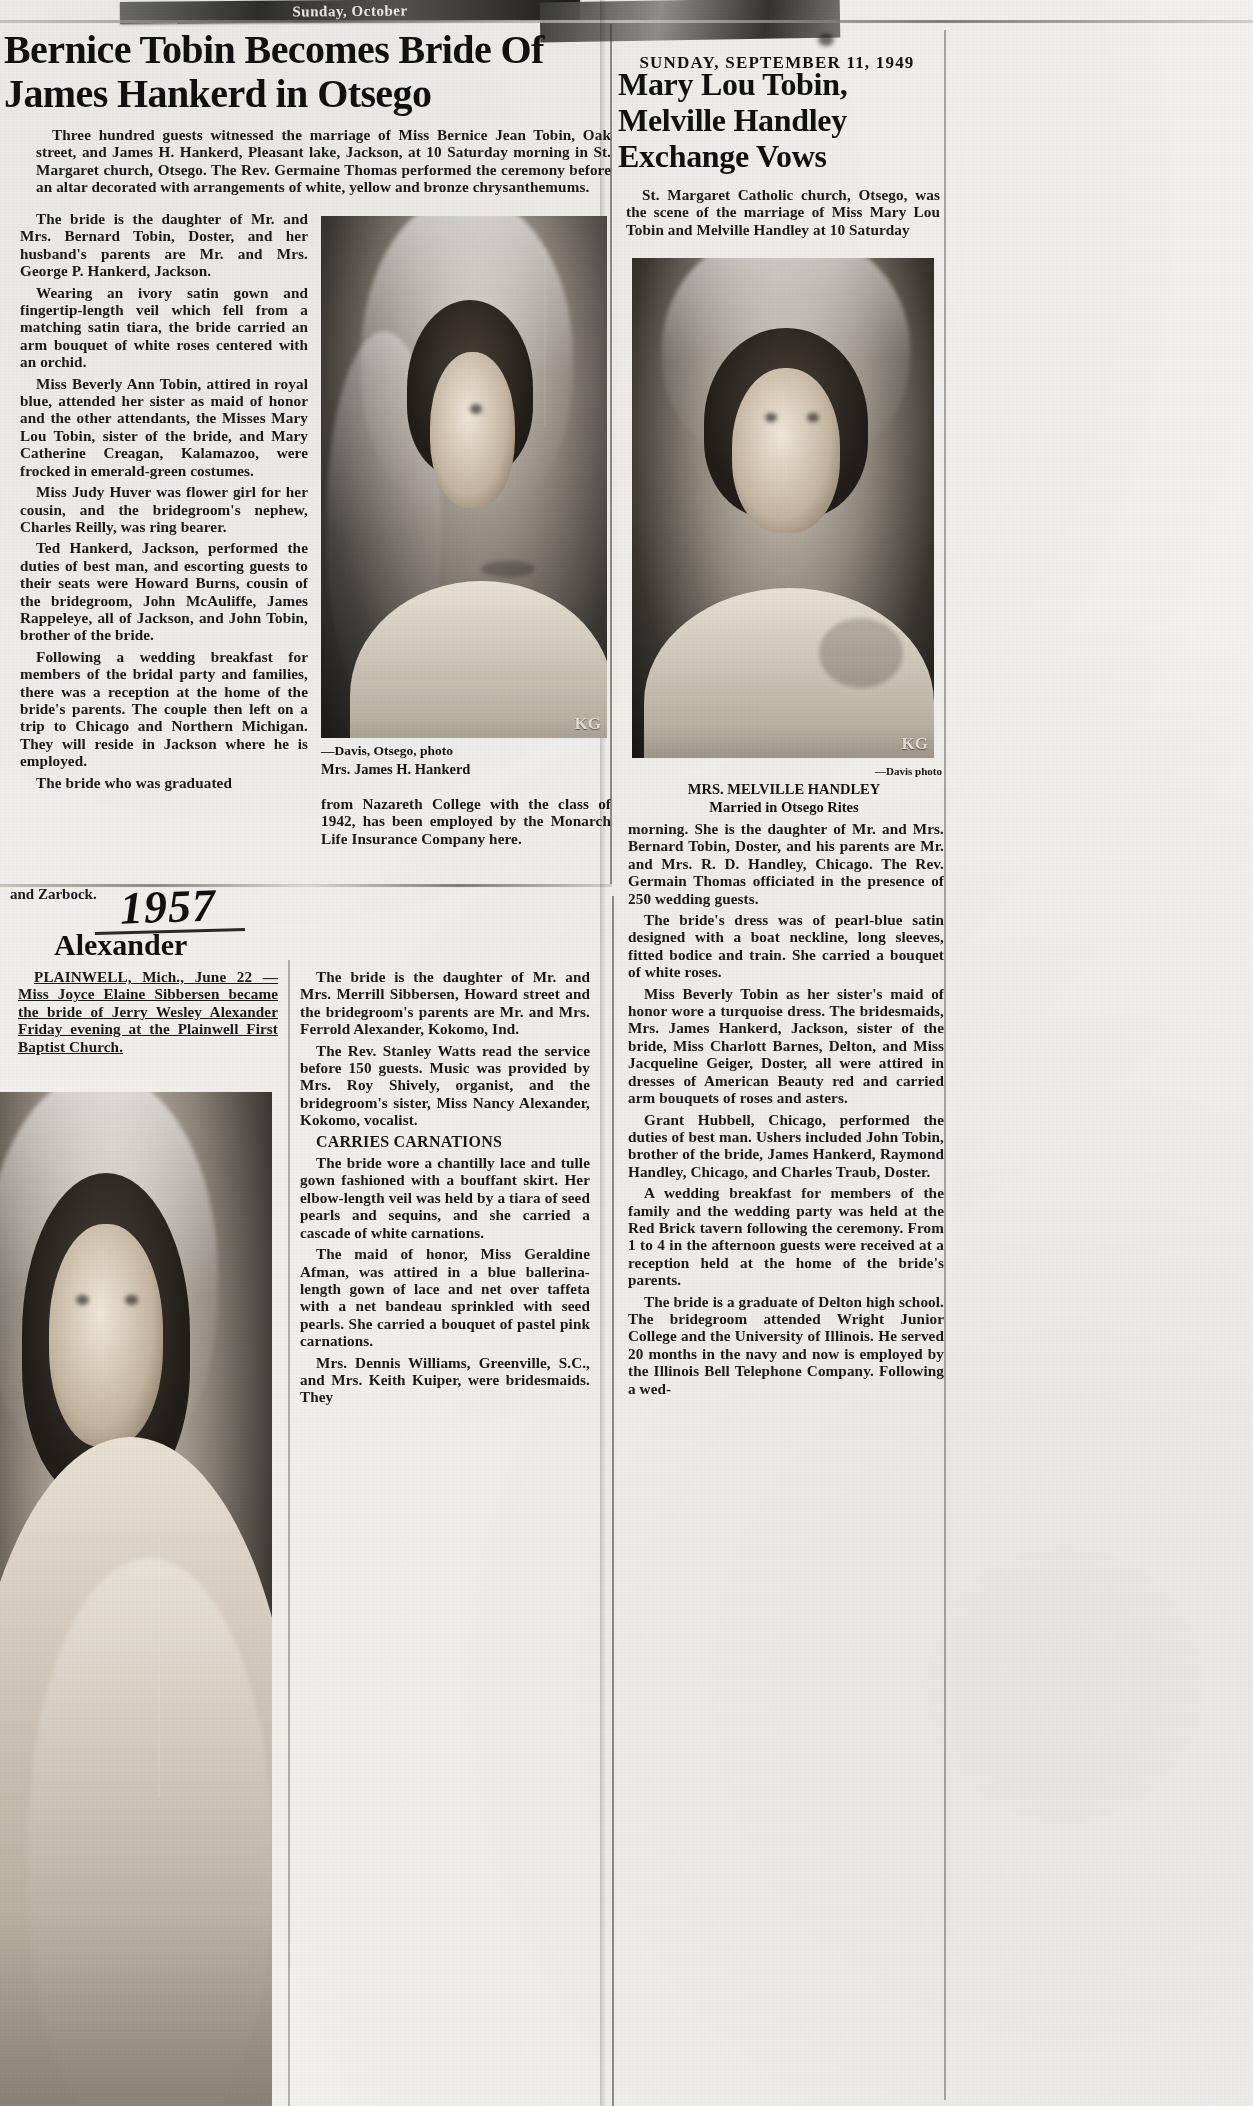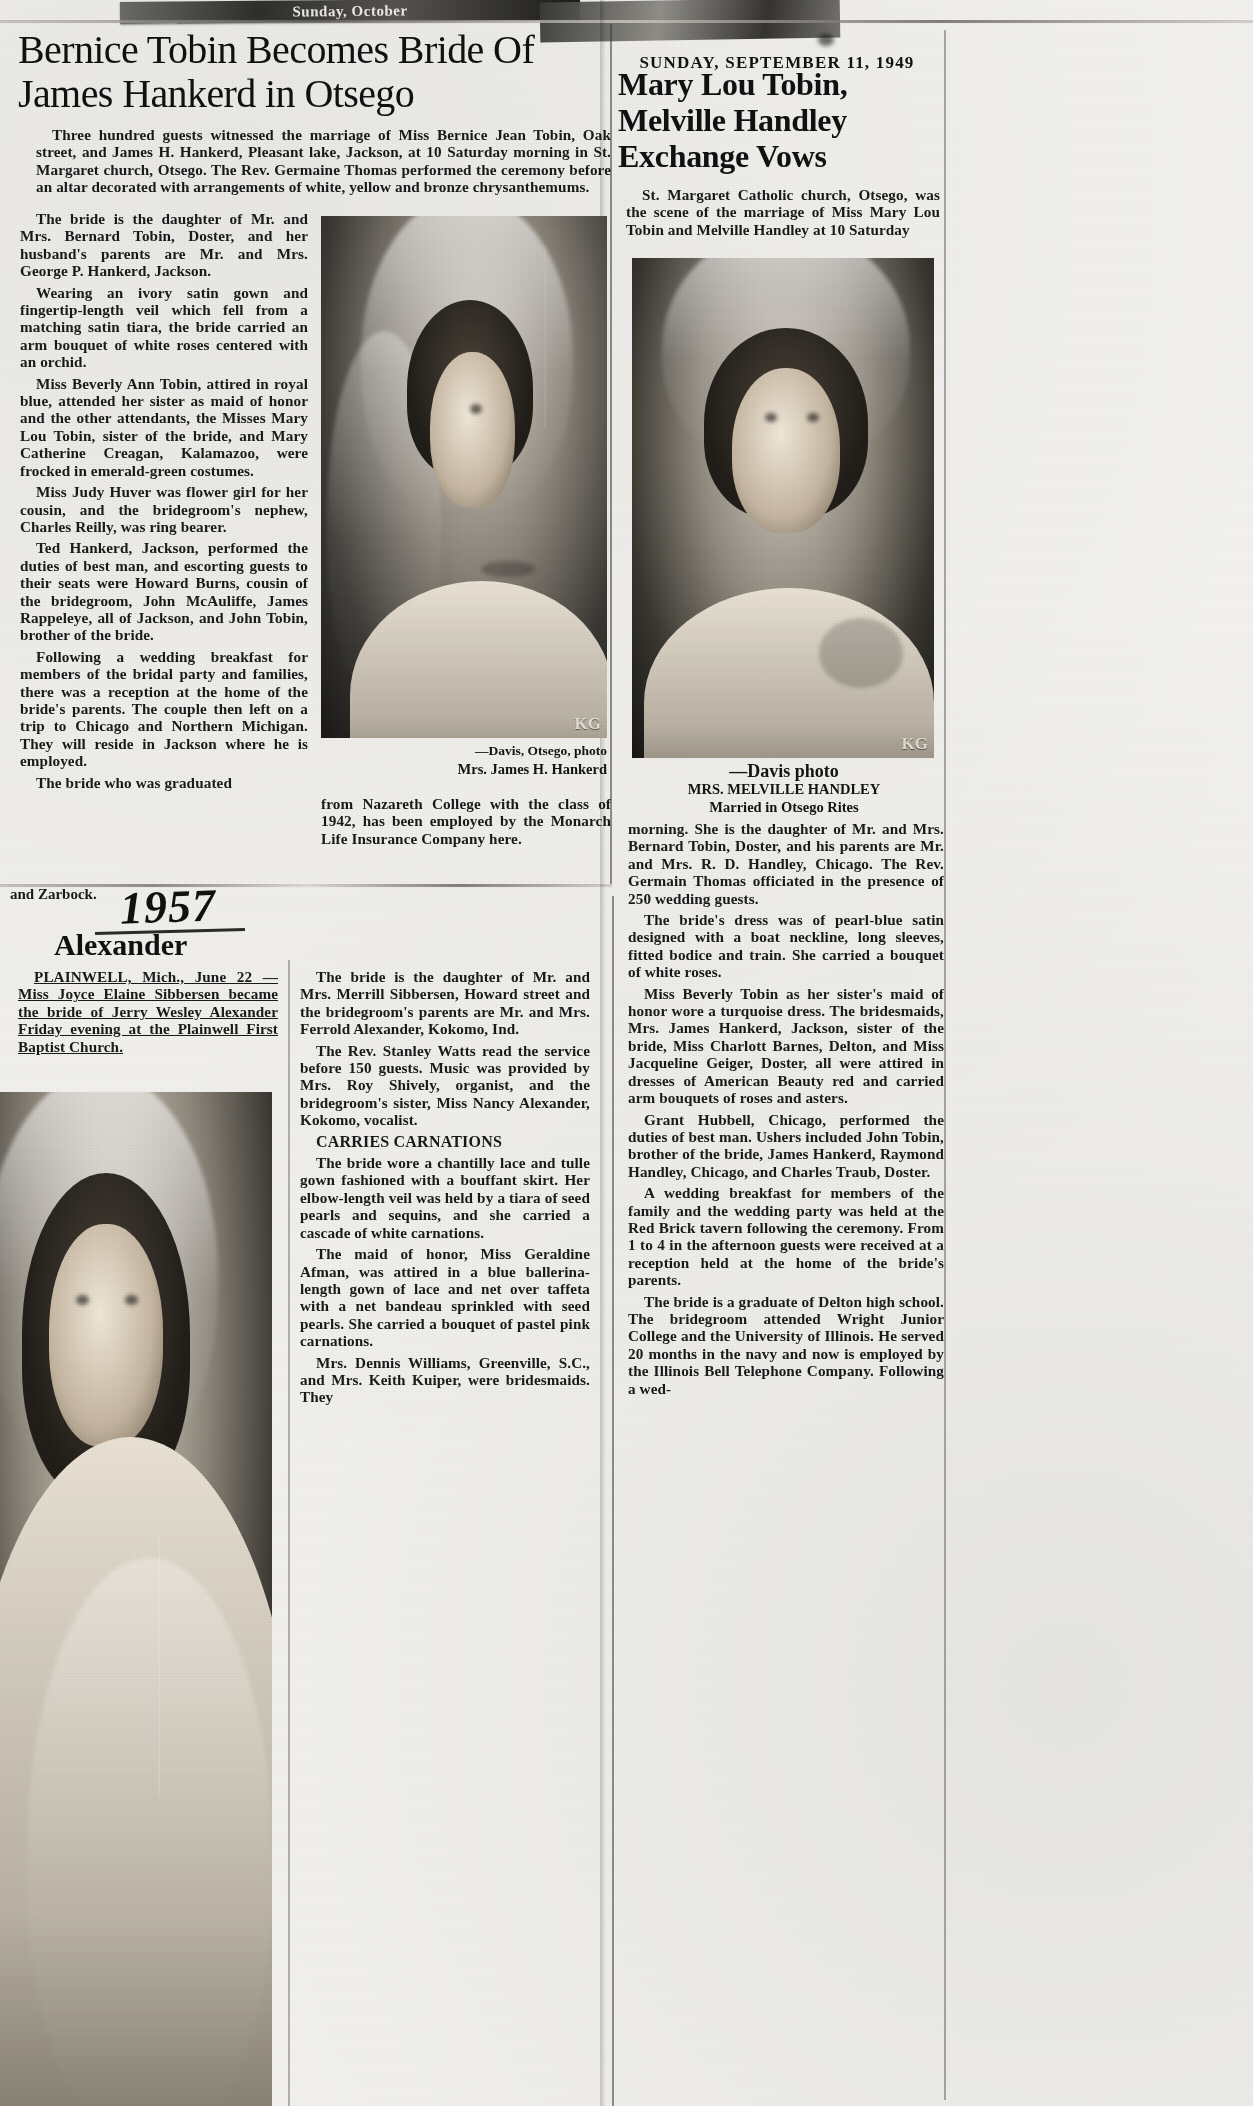--- a/index.html
+++ b/index.html
@@ -46,32 +46,32 @@
     background:linear-gradient(100deg,#3a3a37,#8a8882 40%,#2b2a28 75%,#6e6c67);
     opacity:.95;transform:rotate(-1deg);
   }
   .tearline{
     position:absolute;left:0;width:100%;height:3px;
     background:linear-gradient(90deg,#b9b6ae,#6e6b64,#d3d0c8,#5d5a55,#c8c5bd);
     opacity:.75;
   }
   
   .a1-head{
-    position:absolute;left:18px;top:28px;width:590px;
-    font-size:40px;line-height:44px;font-weight:400;color:#111;
+    position:absolute;left:4px;top:28px;width:590px;
+    font-size:40px;line-height:44px;font-weight:700;color:#111;
     font-family:"Liberation Serif", serif;letter-spacing:-.6px;
   }
   .a1-lead{position:absolute;left:36px;top:126px;width:575px;}
   .a1-col{position:absolute;left:20px;top:210px;width:288px;}
   .a1-photo{
     position:absolute;left:321px;top:216px;width:286px;height:522px;
     background:#262523;overflow:hidden;
   }
   .a1-cap{
-    position:absolute;left:321px;top:742px;width:286px;text-align:right;
+    position:absolute;left:321px;top:742px;width:286px;text-align:left;
     font-size:14.5px;line-height:18px;font-weight:700;color:#141414;
   }
   .a1-cap .dash{font-size:13.5px;font-weight:700;}
   .a1-colb{position:absolute;left:321px;top:795px;width:290px;}
   
   .rule-v{
     position:absolute;background:#3b3a37;opacity:.55;width:2px;
   }
   .date-strip{
     position:absolute;left:612px;top:36px;width:330px;height:30px;
@@ -226,21 +226,21 @@
     <div class="hair" style="left:24%;top:14%;width:54%;height:38%;"></div>
     <div class="face" style="left:33%;top:22%;width:36%;height:33%;"></div>
     <div class="darkblob" style="left:44%;top:31%;width:12px;height:9px;"></div>
     <div class="darkblob" style="left:58%;top:31%;width:12px;height:9px;"></div>
     <div class="shoulder" style="left:4%;top:66%;width:96%;height:46%;"></div>
     <div class="darkblob" style="left:62%;top:72%;width:84px;height:70px;opacity:.35;"></div>
     <div class="kg">KG</div>
   </div>
 
   <div class="a2-cap">
-    <div style="text-align:center;font-size:18px">—Davis photo</div>
+    <div style="text-align:right;font-size:11px">—Davis photo</div>
     <div>MRS. MELVILLE HANDLEY</div>
     <div>Married in Otsego Rites</div>
   </div>
 
   <div class="a2-col col-text">
     <p style="text-indent:0">morning. She is the daughter of Mr. and Mrs. Bernard Tobin, Doster, and his parents are Mr. and Mrs. R. D. Handley, Chicago. The Rev. Germain Thomas officiated in the presence of 250 wedding guests.</p>
     <p>The bride's dress was of pearl-blue satin designed with a boat neckline, long sleeves, fitted bodice and train. She carried a bouquet of white roses.</p>
     <p>Miss Beverly Tobin as her sister's maid of honor wore a turquoise dress. The bridesmaids, Mrs. James Hankerd, Jackson, sister of the bride, Miss Charlott Barnes, Delton, and Miss Jacqueline Geiger, Doster, all were attired in dresses of American Beauty red and carried arm bouquets of roses and asters.</p>
     <p>Grant Hubbell, Chicago, performed the duties of best man. Ushers included John Tobin, brother of the bride, James Hankerd, Raymond Handley, Chicago, and Charles Traub, Doster.</p>
     <p>A wedding breakfast for members of the family and the wedding party was held at the Red Brick tavern following the ceremony. From 1 to 4 in the afternoon guests were received at a reception held at the home of the bride's parents.</p>

